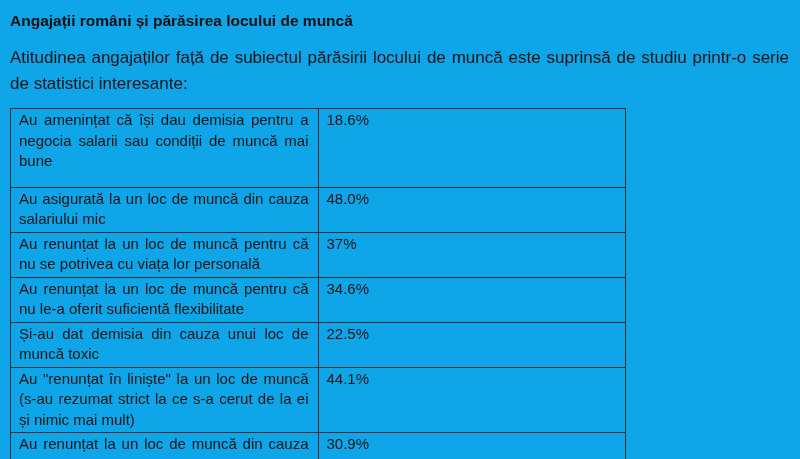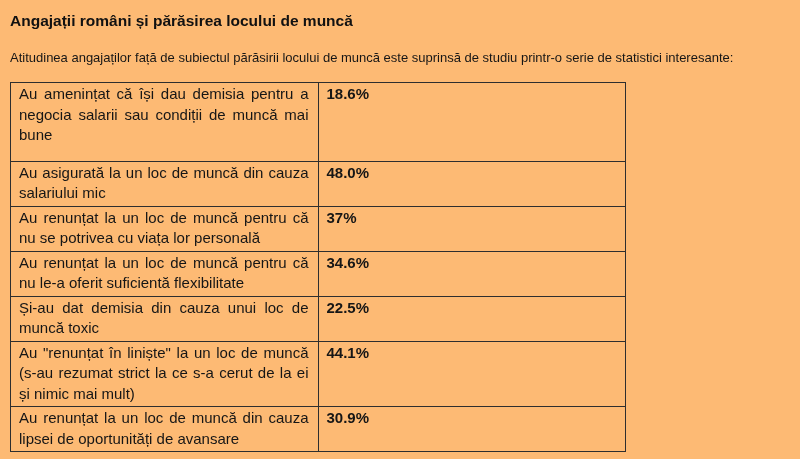--- a/index.html
+++ b/index.html
@@ -6,34 +6,34 @@
     margin: 0;
     padding: 0;
     background: #ffffff;
   }
   .page {
     position: relative;
     width: 800px;
     height: 459px;
     box-sizing: border-box;
     padding: 11px 11px 0 10px;
-    background: #fdba74;
+    background: #0ea5e9;
     color: #161616;
     font-family: "Liberation Sans", "DejaVu Sans", sans-serif;
     overflow: hidden;
   }
   .doc-title {
     font-size: 15.5px;
     font-weight: 700;
     line-height: 20px;
     margin: 0 0 14px 0;
     color: #111111;
   }
   .doc-intro {
-    font-size: 13px;
+    font-size: 17px;
     line-height: 26px;
     margin: 0 0 11px 0;
     text-align: justify;
     color: #161616;
   }
   table.stats {
     width: 616px;
     border-collapse: collapse;
     table-layout: fixed;
   }
@@ -46,21 +46,20 @@
     color: #161616;
   }
   td.statement {
     width: 50%;
     text-align: justify;
     -moz-text-align-last: left;
     text-align-last: left;
   }
   td.percentage {
     width: 50%;
-    font-weight: bold;
   }
   tr.tall td {
     padding-bottom: 15px;
   }
 </style>
 </head>
 <body>
 
 <div class="page">
 

